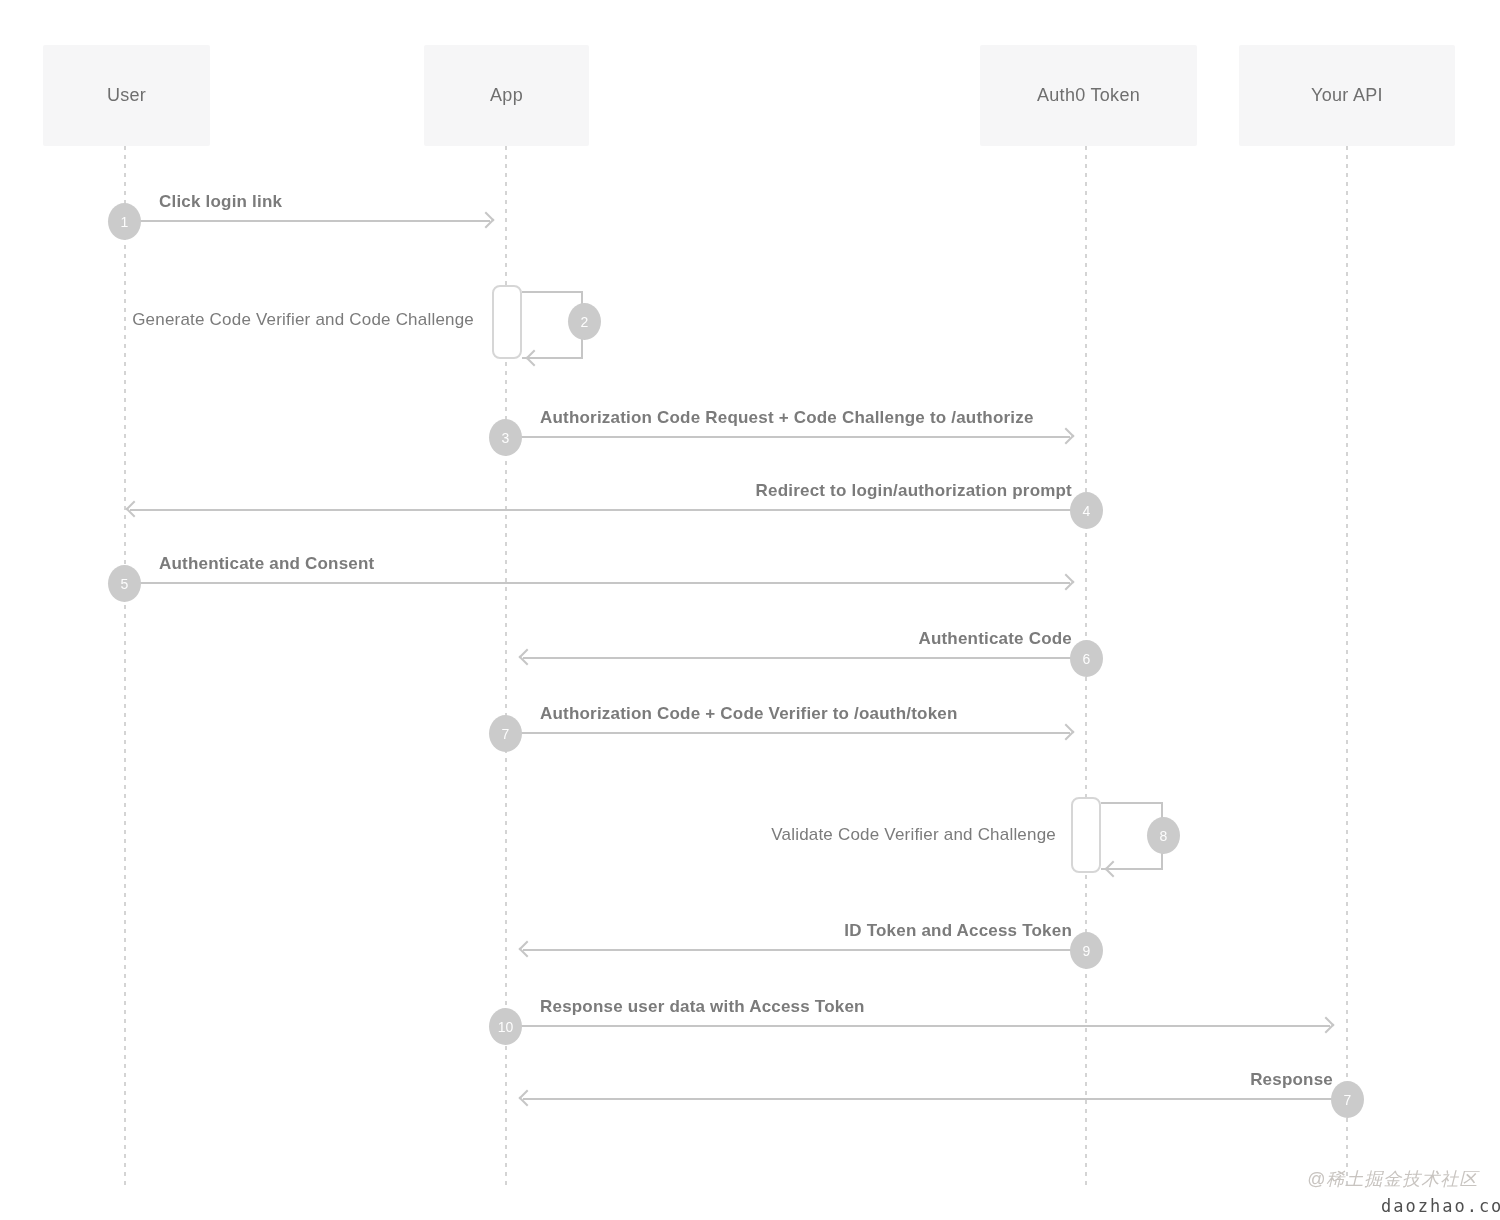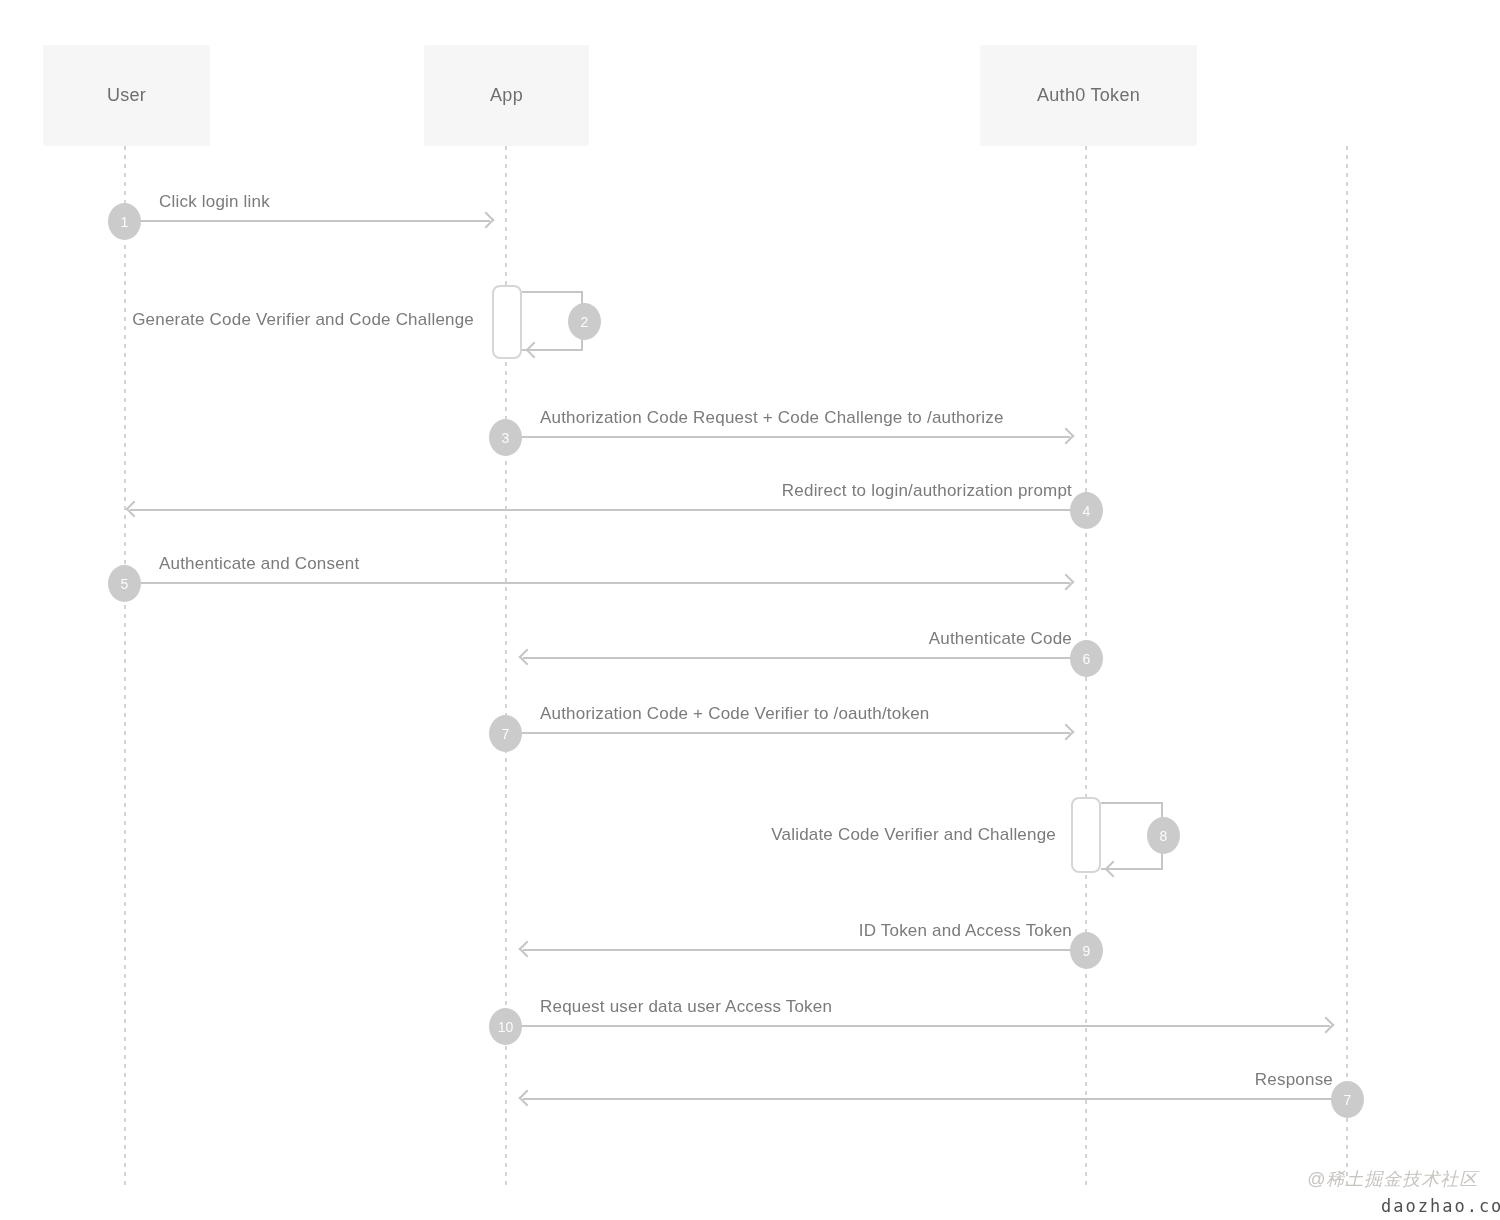--- a/index.html
+++ b/index.html
@@ -20,21 +20,21 @@
   
   .lifeline{position:absolute;top:146px;height:1044px;width:2px;
     background:repeating-linear-gradient(to bottom,#d4d4d4 0 4px,transparent 4px 9px);}
 
   
   .msg{position:absolute;height:0;}
   .msg .line{position:absolute;left:0;right:0;top:-1px;height:2px;background:var(--line);}
   .head{position:absolute;width:12px;height:12px;}
   .head.right{right:-2px;top:-7px;border-top:2px solid var(--line);border-right:2px solid var(--line);transform:rotate(45deg);}
   .head.left{left:-2px;top:-7px;border-top:2px solid var(--line);border-left:2px solid var(--line);transform:rotate(-45deg);}
-  .lbl{position:absolute;bottom:9px;white-space:nowrap;color:var(--label);font-size:17px;letter-spacing:.2px;}
+  .lbl{position:absolute;bottom:9px;white-space:nowrap;color:var(--label);font-size:17px;letter-spacing:.2px;font-weight:bold;}
   .lbl.start{left:34px;}
   .lbl.end{right:14px;}
   .badge{position:absolute;top:-18px;width:33px;height:37px;border-radius:50%;
     background:var(--badge);color:rgba(255,255,255,.95);font-size:14px;
     display:flex;align-items:center;justify-content:center;z-index:3;}
   .badge.at-left{left:-17px;}
   .badge.at-right{right:-17px;}
 
   
   .activation{position:absolute;background:#fff;border:2px solid #d6d6d6;border-radius:8px;z-index:2;}
@@ -57,35 +57,38 @@
 
   <div class="actor" style="left:43px;width:167px;">
     <span>User</span>
   </div>
   <div class="actor" style="left:424px;width:165px;">
     <span>App</span>
   </div>
   <div class="actor" style="left:980px;width:217px;">
     <span>Auth0 Token</span>
   </div>
+  <div class="actor" style="left:1239px;width:216px;">
+    <span>Your API</span>
+  </div>
 
   <div class="lifeline" style="left:124px;"></div>
   <div class="lifeline" style="left:505px;"></div>
   <div class="lifeline" style="left:1085px;"></div>
   <div class="lifeline" style="left:1346px;"></div>
 
   <div class="msg" style="left:125px;top:221px;width:365px;">
     <div class="line"></div>
     <span class="head right"></span>
     <div class="lbl start">Click login link</div>
     <div class="badge at-left">1</div>
   </div>
 
   <div class="activation" style="left:492px;top:285px;width:30px;height:74px;"></div>
-  <div class="selfmsg" style="left:522px;top:291px;width:61px;height:60px;">
+  <div class="selfmsg" style="left:522px;top:291px;width:61px;height:68px;">
     <span class="head left"></span>
     <div class="self-lbl" style="right:calc(100% + 48px);top:17px;">Generate Code Verifier and Code Challenge</div>
     <div class="badge" style="left:46px;top:10px;">2</div>
   </div>
 
   <div class="msg" style="left:506px;top:437px;width:564px;">
     <div class="line"></div>
     <span class="head right"></span>
     <div class="lbl start">Authorization Code Request + Code Challenge to /authorize</div>
     <div class="badge at-left">3</div>
@@ -129,21 +132,21 @@
   <div class="msg" style="left:523px;top:950px;width:563px;">
     <div class="line"></div>
     <span class="head left"></span>
     <div class="lbl end">ID Token and Access Token</div>
     <div class="badge at-right">9</div>
   </div>
 
   <div class="msg" style="left:506px;top:1026px;width:824px;">
     <div class="line"></div>
     <span class="head right"></span>
-    <div class="lbl start">Request user data user Access Token</div>
+    <div class="lbl start">Response user data with Access Token</div>
     <div class="badge at-left">10</div>
   </div>
 
   <div class="msg" style="left:523px;top:1099px;width:824px;">
     <div class="line"></div>
     <span class="head left"></span>
     <div class="lbl end">Response</div>
     <div class="badge at-right">7</div>
   </div>
 

